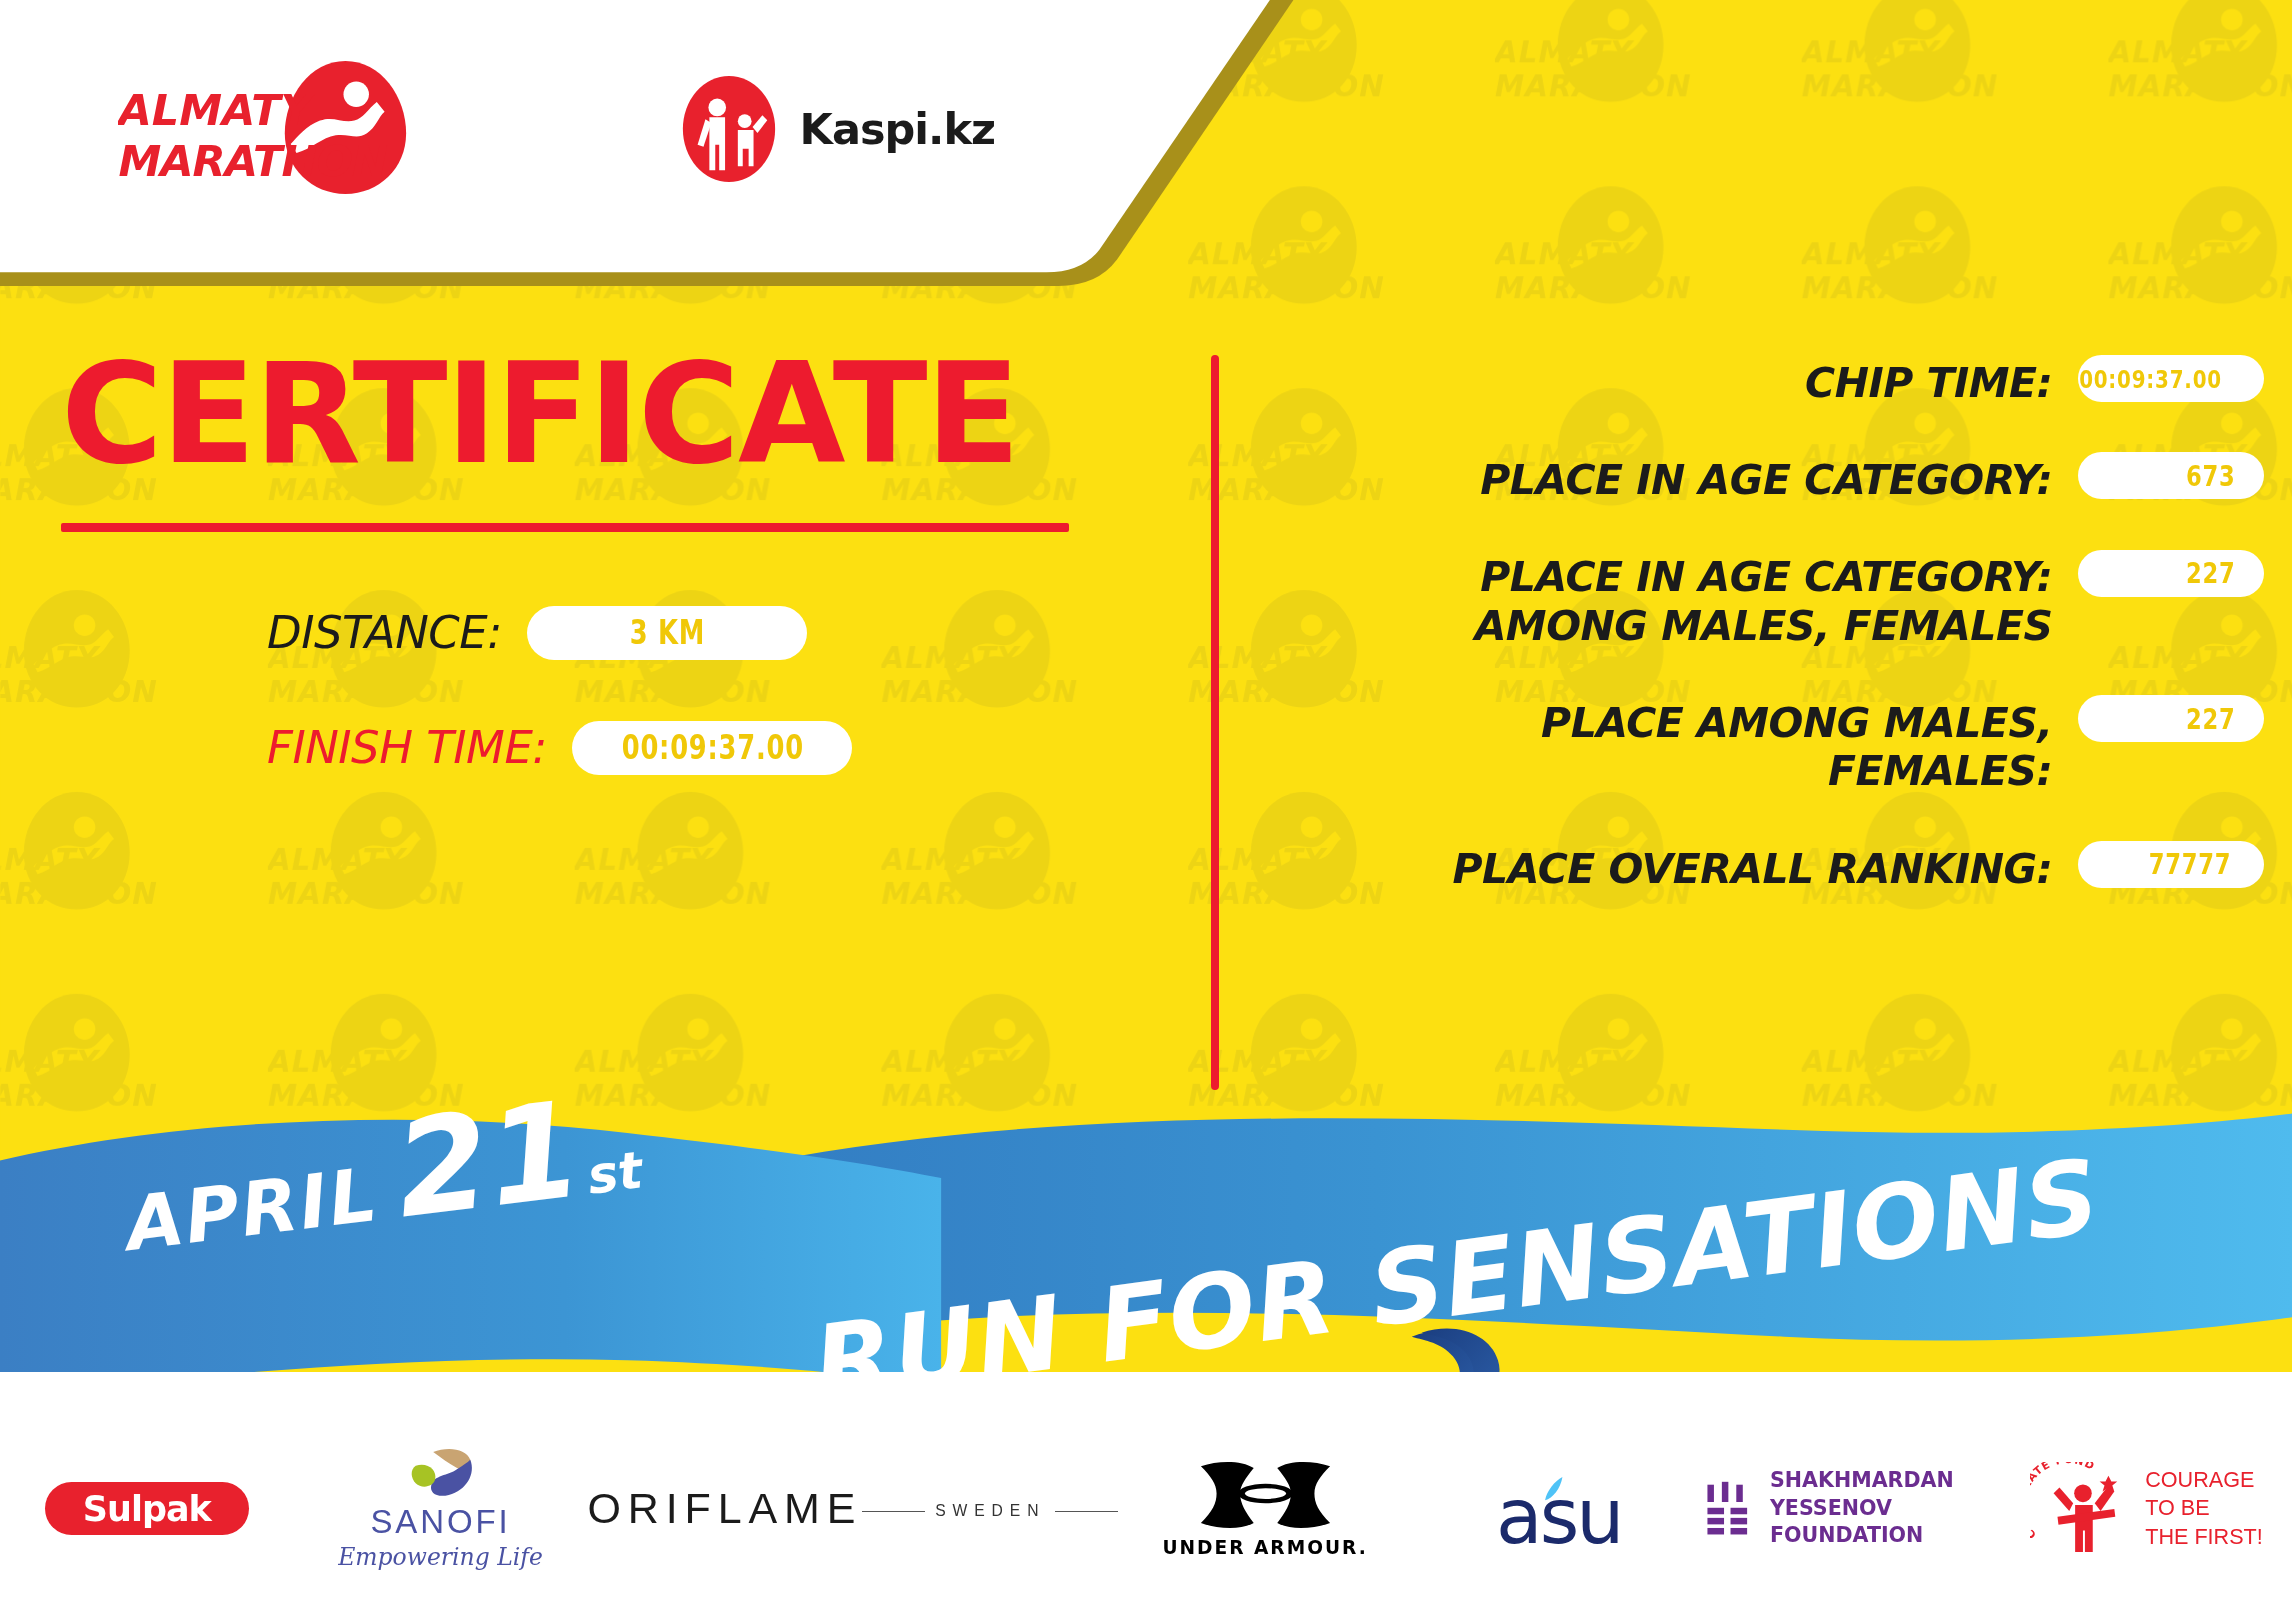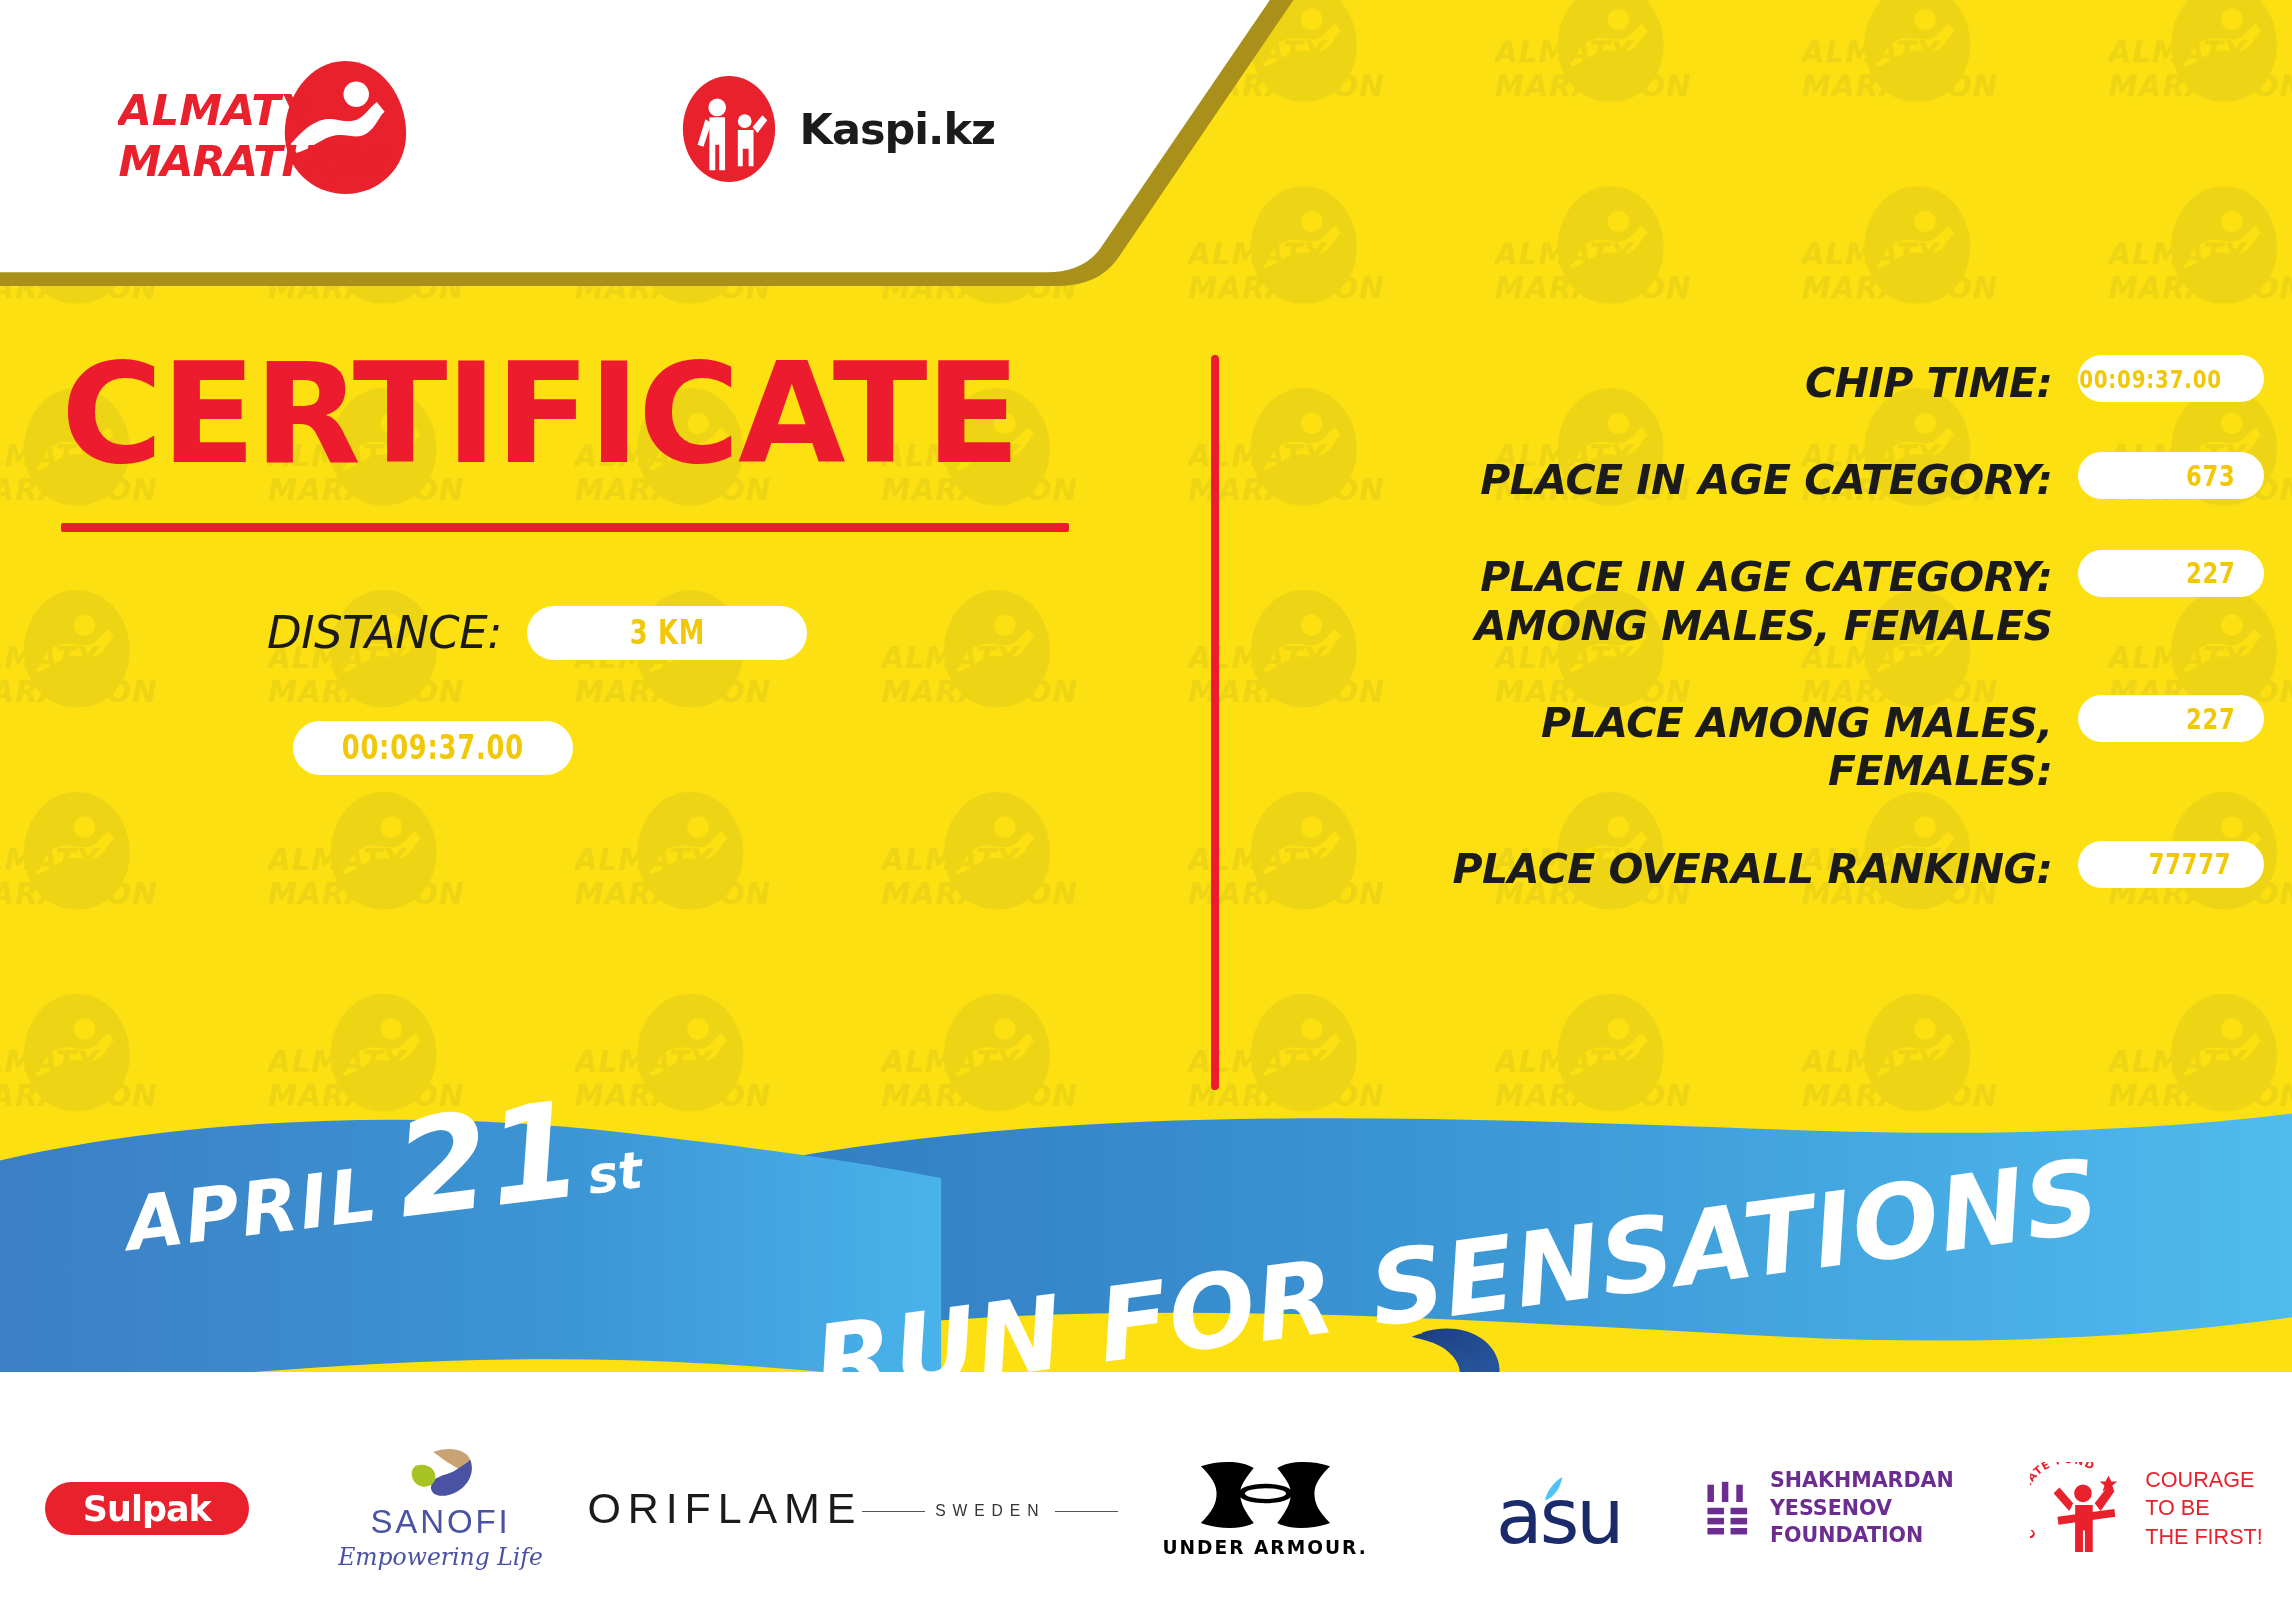--- a/index.html
+++ b/index.html
@@ -264,20 +264,21 @@
 
 
     <div class="stat-left row-distance">
       <span class="lbl lbl-black">DISTANCE:</span>
       <span class="pill">
         <span class="val">3 KM</span>
       </span>
     </div>
 
     <div class="stat-left row-finish">
+      <span class="lbl lbl-red">FINISH TIME:</span>
       <span class="pill">
         <span class="val">00:09:37.00</span>
       </span>
     </div>
 
   </div>
 
   <div class="divider"></div>
 
   <div class="right-col">

